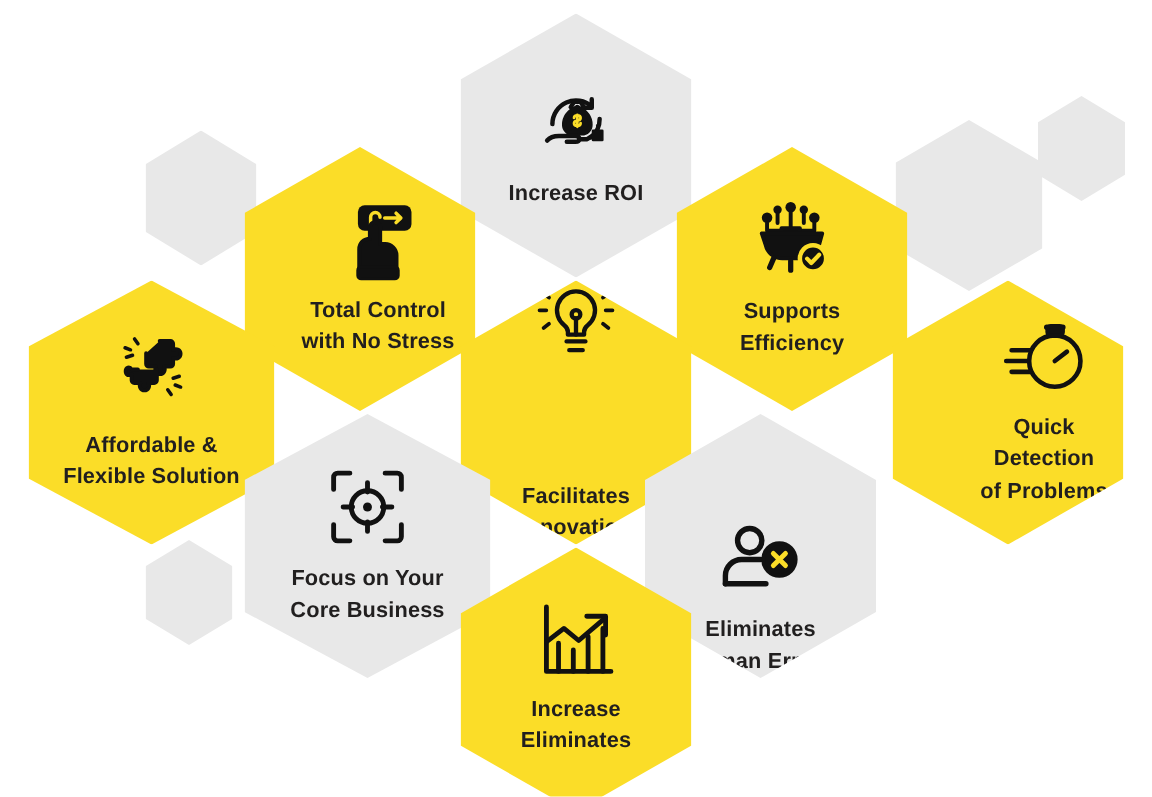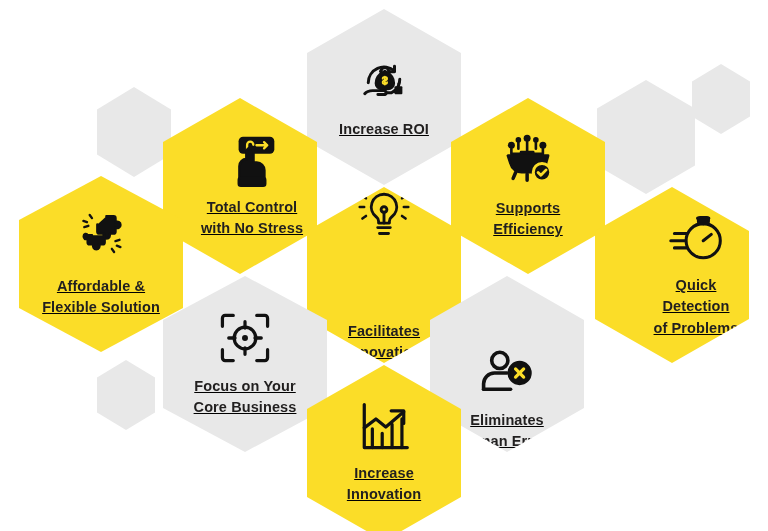--- a/index.html
+++ b/index.html
@@ -14,21 +14,20 @@
   
   .hex{
     position:absolute;
     display:flex;
     flex-direction:column;
     align-items:center;
     justify-content:center;
     -webkit-clip-path:polygon(50% 0%,100% 25%,100% 75%,50% 100%,0% 75%,0% 25%);
     clip-path:polygon(50% 0%,100% 25%,100% 75%,50% 100%,0% 75%,0% 25%);
     box-sizing:border-box;
-    text-decoration:underline;
   }
   .hex.yellow{background:#FBDD28;}
   .hex.gray{background:#E8E8E8;}
   .hex.deco{pointer-events:none;}
 
   .hex .ico{
     display:block;
     line-height:0;
     margin-bottom:10px;
   }
@@ -96,21 +95,21 @@
   <rect x="27" y="23" width="14" height="9" fill="none"></rect>
   <path d="M12 27h46l-2.5 9a13 13 0 0 1-12.7 10h-15A13 13 0 0 1 15 36z" fill="#111" stroke="#111" stroke-width="3"></path>
   <path d="M21 46l-3 7M34 48v7M47 46l3 7" stroke="#111" stroke-width="4"></path>
   <circle cx="51" cy="46" r="10" fill="#111" stroke="#FBDD28" stroke-width="3.4"></circle>
   <path d="M46.5 46.2l3.2 3.3 6-6.2" stroke="#FBDD28" stroke-width="3.2"></path>
 </svg>
       </span>
       <span class="label">Supports
 Efficiency</span>
     </div>
-    <div class="hex yellow" style="left: 19px; top: 176px; width: 164px; height: 176px;">
+    <div class="hex yellow" style="left: 19px; top: 187px; width: 164px; height: 176px;">
       <span class="ico">
 <svg width="58" height="56" viewBox="0 0 64 62" fill="none" stroke="#111" stroke-width="2.8" stroke-linecap="round" stroke-linejoin="round">
   <path d="M38 7h8a2 2 0 0 1 2 2v4.5c2.6-1.4 5.5.3 5.5 3s-2.9 4.4-5.5 3V24a2 2 0 0 1-2 2h-4.7c1.4 2.6-.3 5.5-3 5.5s-4.4-2.9-3-5.5H30a2 2 0 0 1-2-2v-8" fill="#111" stroke="#111" stroke-width="2.8"></path>
   <path d="M22 28h-4.7c-1.4-2.6-4.4-1.6-4.4 1.2s1.6 3.7 4.4 2.3V36a2 2 0 0 0 2 2h4.5c-1.4 2.6.3 5.5 3 5.5s4.4-2.9 3-5.5H34a2 2 0 0 0 2-2v-8" fill="#111" stroke="#111" stroke-width="2.8"></path>
   <g stroke-width="2.6">
     <path d="M22 9l-2.5-3.5M16.5 13.5L12.5 12M18 17.5l-4.5 1.5"></path>
     <path d="M44 43l2.5 3.5M49.5 39.5l4 1.5M48 34.5l4.5-1.5"></path>
   </g>
 </svg>
       </span>
@@ -177,15 +176,15 @@
     <div class="hex yellow" style="left: 307px; top: 365px; width: 154px; height: 176px;">
       <span class="ico">
 <svg width="54" height="52" viewBox="0 0 60 58" fill="none" stroke="#111" stroke-width="3.6" stroke-linecap="round" stroke-linejoin="round">
   <path d="M8 4v48h48"></path>
   <path d="M8 30l13-10 11 9 20-17"></path>
   <path d="M38 11h14v14"></path>
   <path d="M17 52V31M28 52V36M39 52V26M50 52V20"></path>
 </svg>
       </span>
       <span class="label">Increase
-Innovation</span>
+Eliminates</span>
     </div>
   </div>
 
 </body></html>

